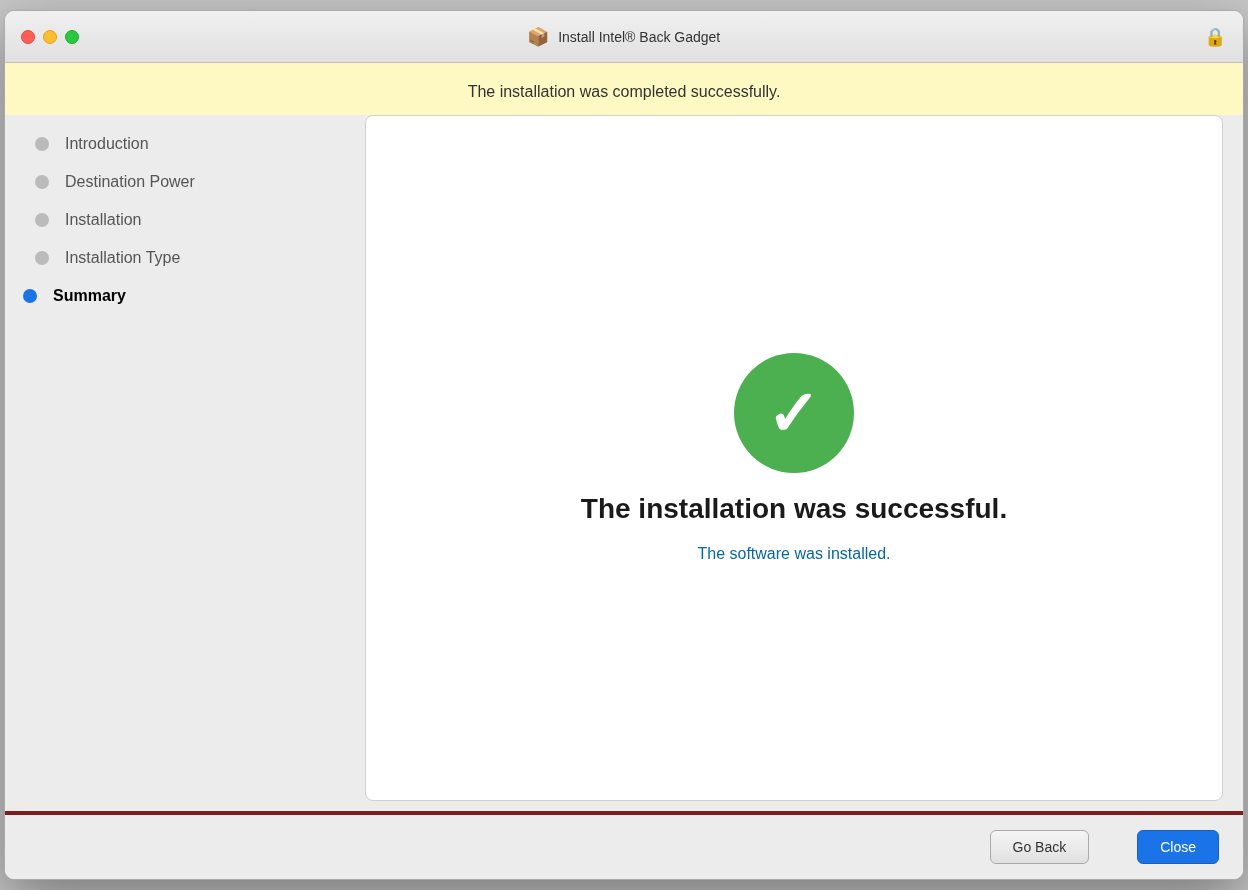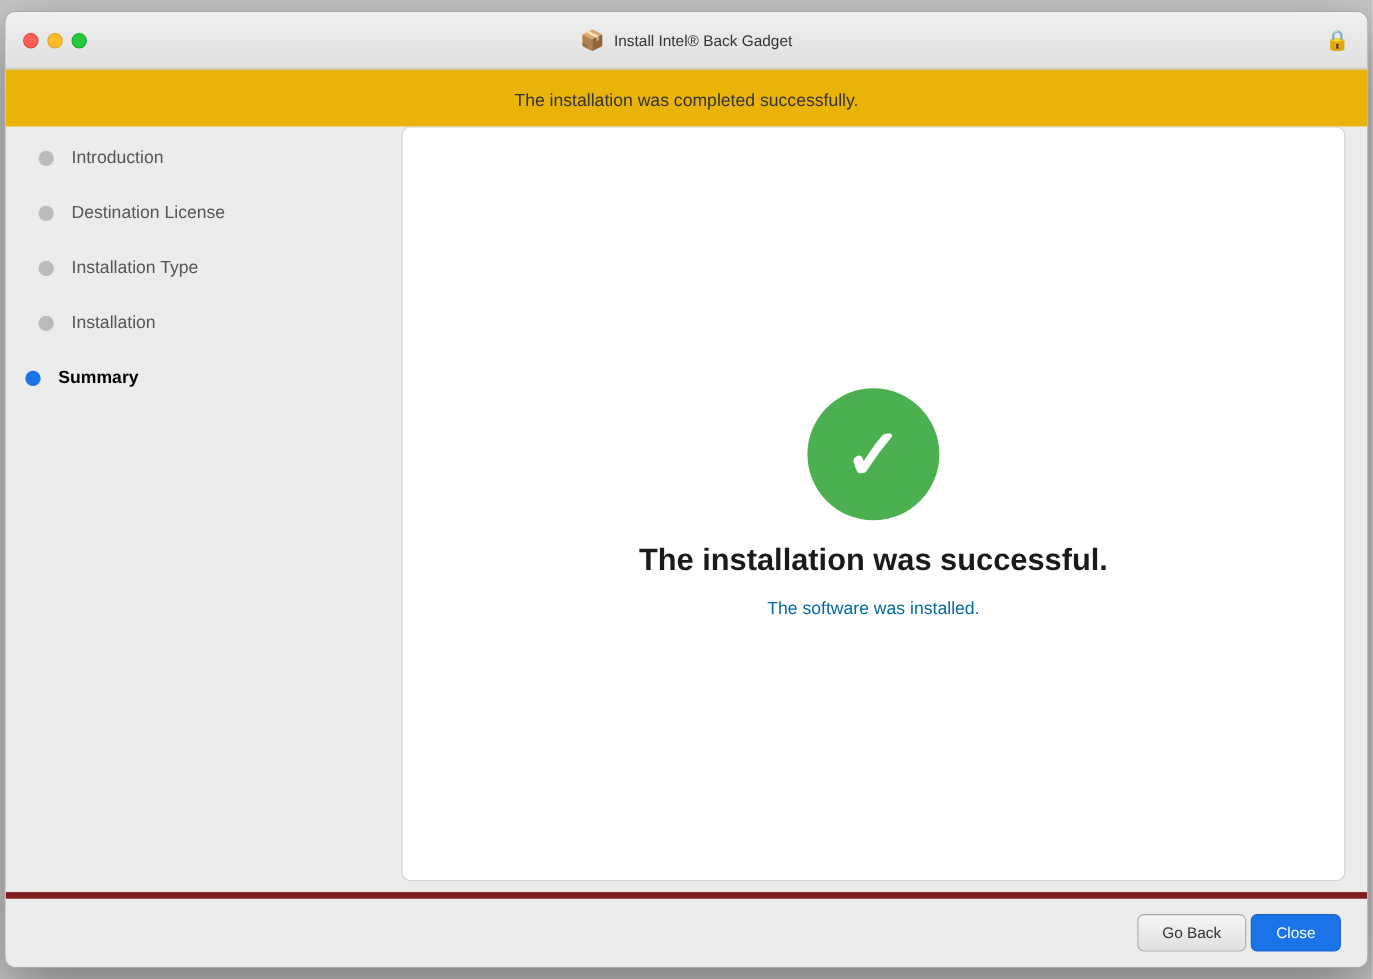--- a/index.html
+++ b/index.html
@@ -86,40 +86,40 @@
       flex: 1;
       overflow: hidden;
     }
 
     
     .top-message {
       text-align: center;
       padding: 20px 0 14px 0;
       font-size: 16px;
       color: #333;
-      background: #eab308;
+      background: #fef9c3;
       flex-shrink: 0;
     }
 
     
     .main-content {
       display: flex;
       flex: 1;
       overflow: hidden;
       padding: 0 0 0 0;
     }
 
     
     .sidebar {
       width: 360px;
       flex-shrink: 0;
       padding: 10px 0 10px 0;
       display: flex;
       flex-direction: column;
-      gap: 12px;
+      gap: 0;
     }
 
     .sidebar-item {
       display: flex;
       align-items: center;
       gap: 16px;
       padding: 10px 20px 10px 30px;
       font-size: 16px;
       color: #555;
     }
@@ -184,26 +184,26 @@
     .success-subtitle {
       font-size: 16px;
       color: #0369a1;
       text-align: center;
     }
 
     
     .footer {
       height: 68px;
       background: #ececec;
-      border-top: 6px solid #7f1d1d;
+      border-top: 4px solid #7f1d1d;
       display: flex;
       align-items: center;
       justify-content: flex-end;
       padding: 0 24px;
-      gap: 4px;
+      gap: 16px;
       flex-shrink: 0;
     }
 
     .btn {
       padding: 8px 22px;
       border-radius: 6px;
       font-size: 14px;
       cursor: pointer;
       border: none;
       font-family: inherit;
@@ -212,20 +212,21 @@
     .btn-secondary {
       background: linear-gradient(to bottom, #f5f5f5, #e0e0e0);
       border: 1px solid #aaa;
       color: #333;
     }
 
     .btn-primary {
       background: #1a74e8;
       color: white;
       border: 1px solid #1560c8;
+      margin-left: 32px;
     }
   </style>
 </head>
 <body>
 
 <div class="window">
 
   <div class="title-bar">
     <div class="traffic-lights">
       <div class="traffic-light close"></div>
@@ -245,29 +246,29 @@
 
     <div class="main-content">
 
       <div class="sidebar">
         <div class="sidebar-item">
           <div class="step-dot"></div>
           <span>Introduction</span>
         </div>
         <div class="sidebar-item">
           <div class="step-dot"></div>
-          <span>Destination License</span>
+          <span>Destination Power</span>
+        </div>
+        <div class="sidebar-item">
+          <div class="step-dot"></div>
+          <span>Installation</span>
         </div>
         <div class="sidebar-item">
           <div class="step-dot"></div>
           <span>Installation Type</span>
-        </div>
-        <div class="sidebar-item">
-          <div class="step-dot"></div>
-          <span>Installation</span>
         </div>
         <div class="sidebar-item active">
           <div class="step-dot active"></div>
           <span>Summary</span>
         </div>
       </div>
 
       <div class="content-panel">
         <div class="success-circle">
           <span class="checkmark">✓</span>

